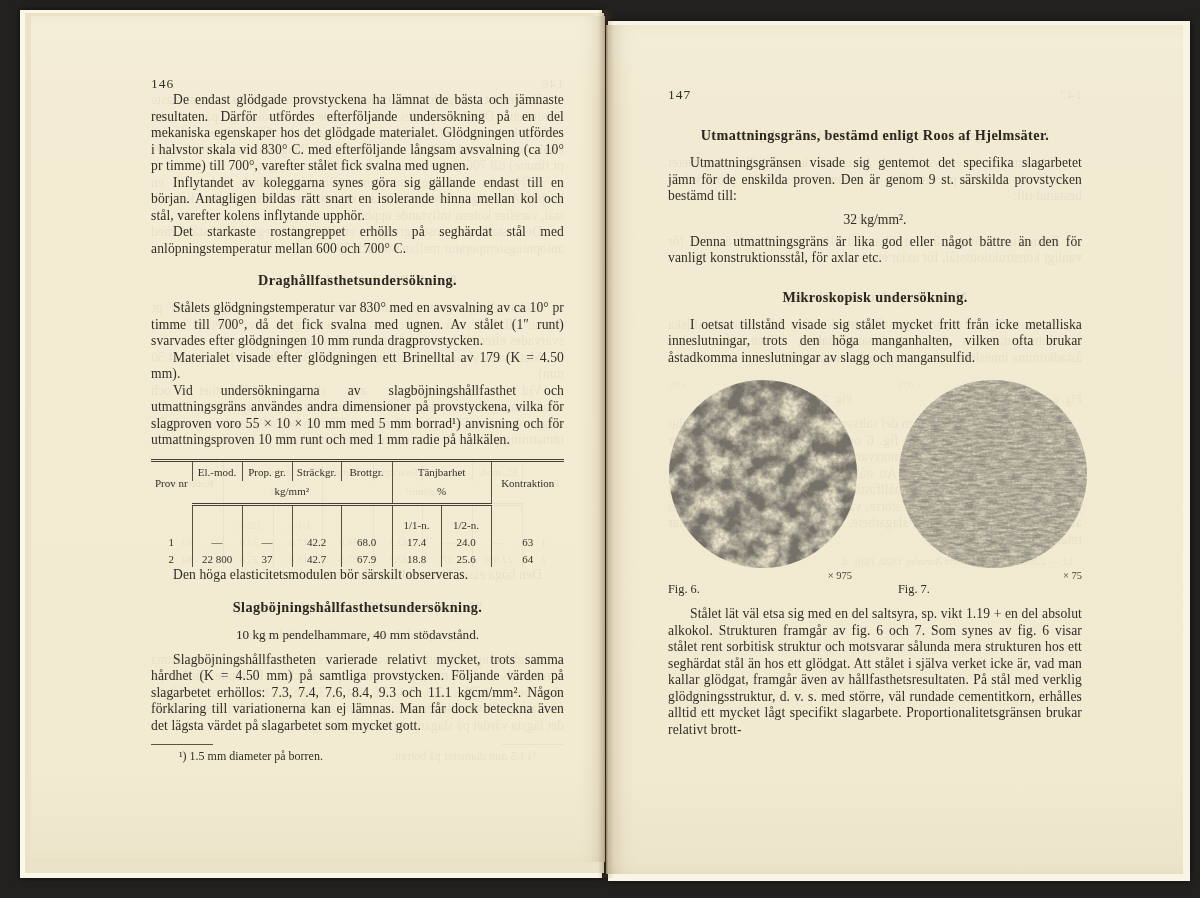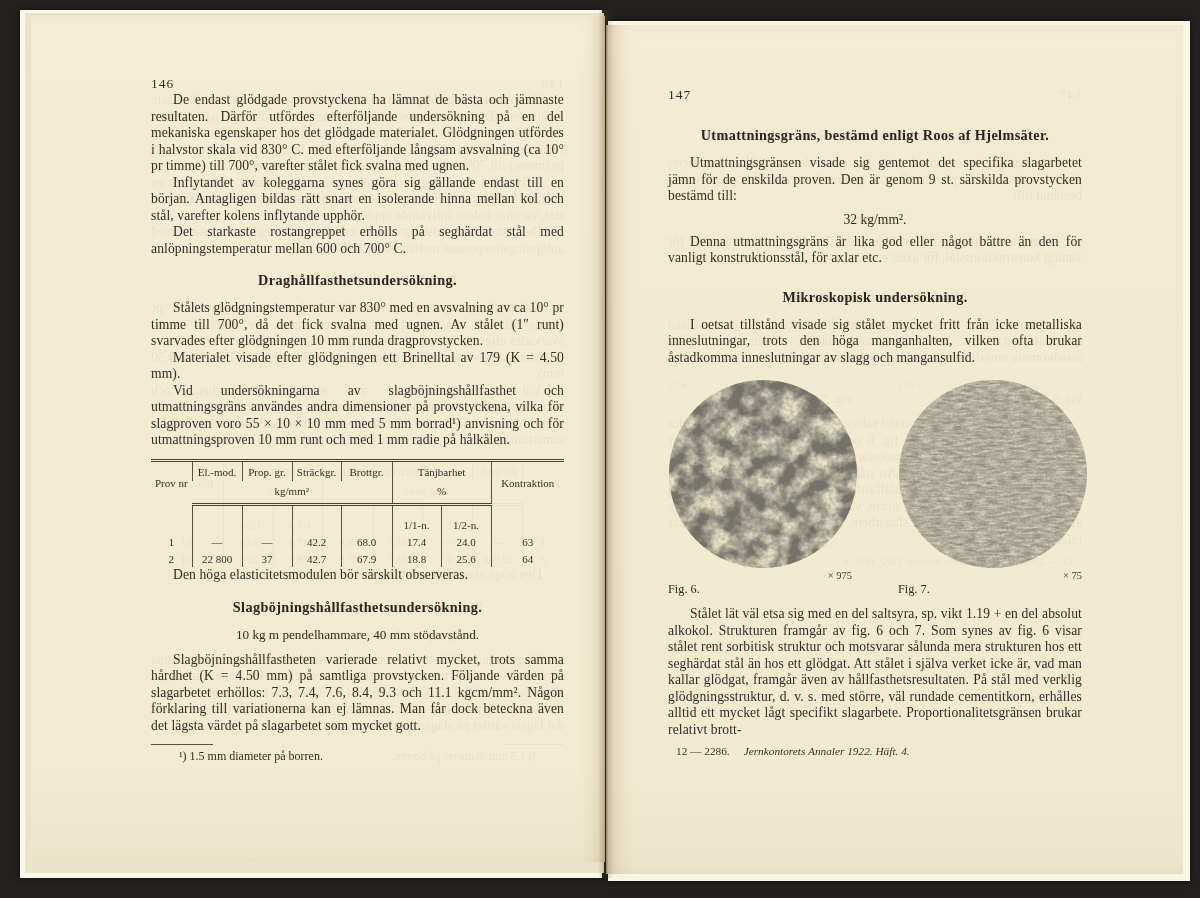--- a/index.html
+++ b/index.html
@@ -352,20 +352,17 @@
               <rect width="190" height="190" filter="url(#noise7)" opacity="0.8"></rect>
             </g>
           </svg>
           <div class="mag">× 75</div>
           <figcaption>Fig. 7.</figcaption>
         </figure>
       </div>
 
       <p class="body" style="margin-top:9px">Stålet lät väl etsa sig med en del saltsyra, sp. vikt 1.19 + en del absolut alkokol.  Strukturen framgår av fig. 6 och 7.  Som synes av fig. 6 visar stålet rent sorbitisk struktur och motsvarar sålunda mera strukturen hos ett seghärdat stål än hos ett glödgat.  Att stålet i själva verket icke är, vad man kallar glödgat, framgår även av hållfasthetsresultaten.  På stål med verklig glödgningsstruktur, d. v. s. med större, väl rundade cementitkorn, erhålles alltid ett mycket lågt specifikt slagarbete.  Proportionalitetsgränsen brukar relativt brott-</p>
 
-      <div class="footer">
-        <span>12 — 2286.</span><span class="it">Jernkontorets Annaler 1922.  Häft. 4.</span>
-      </div>
     </div>
   </div>
 
   <div class="seam"></div>
 </div>
 
 </body></html>

